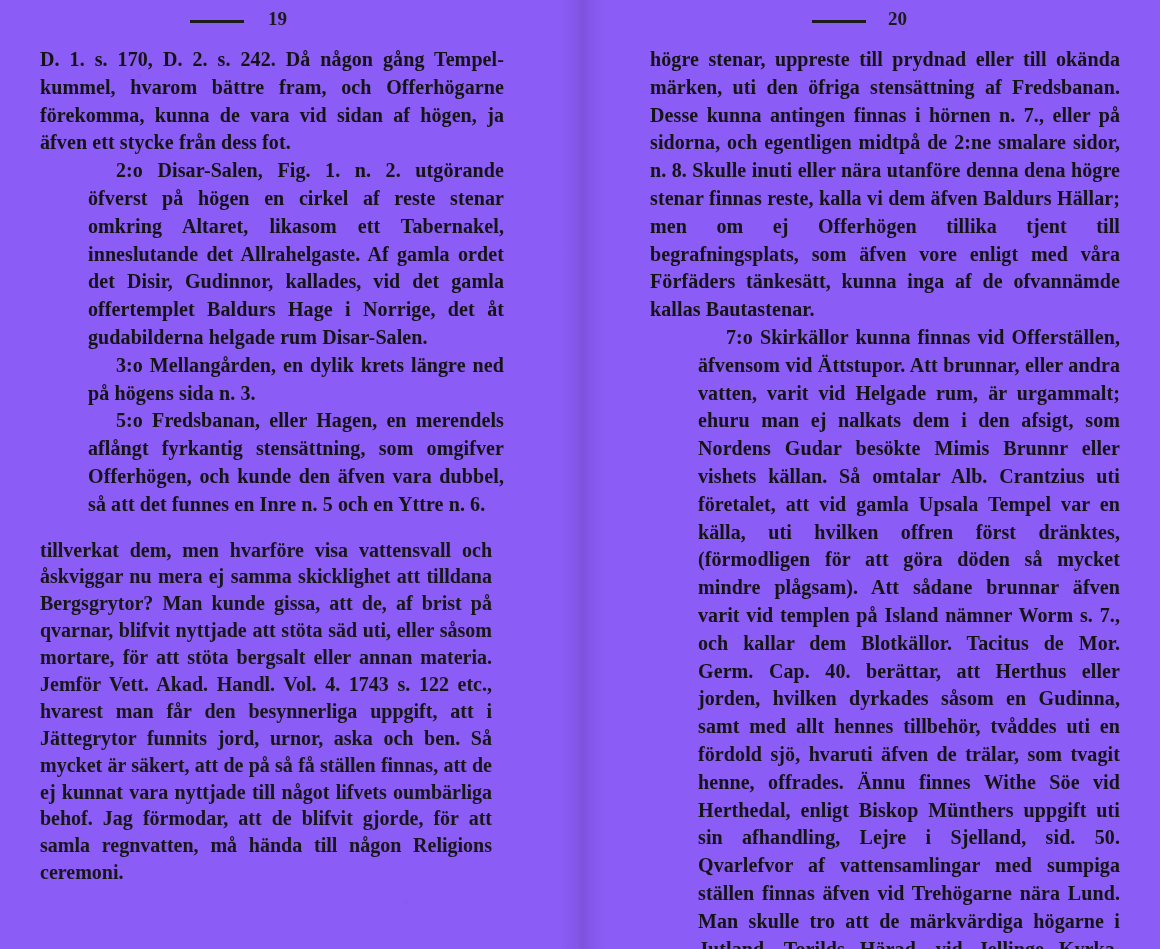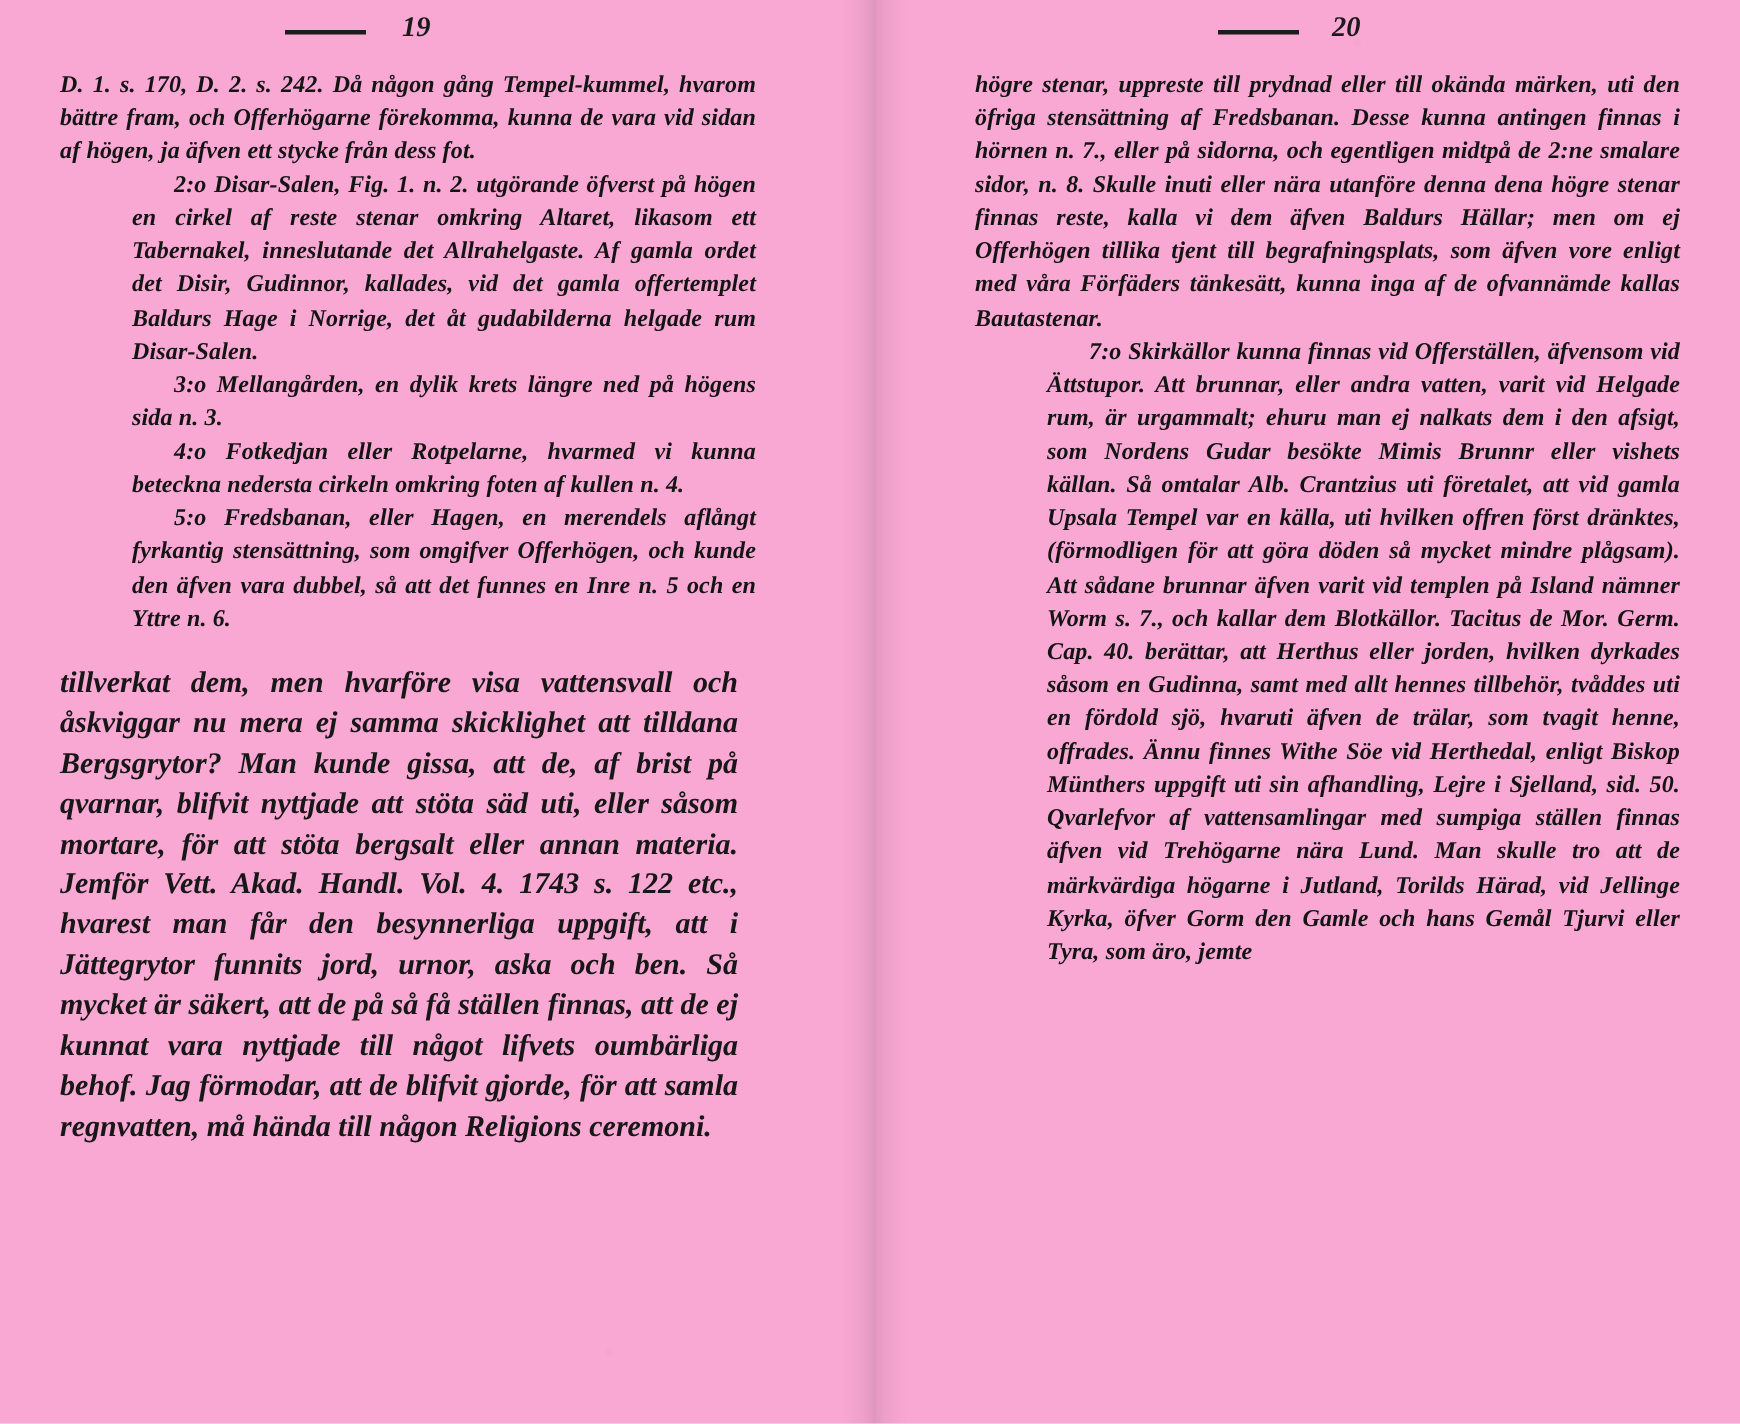--- a/index.html
+++ b/index.html
@@ -11,22 +11,21 @@
     width: 1160px;
     height: 949px;
     font-family: "Liberation Serif", serif;
     color: #1a1a1a;
     position: relative;
     overflow: hidden;
   }
   #scan {
     position: absolute;
     inset: 0;
-    background: #f9a8d4;
-    font-style: italic;
+    background: #8b5cf6;
   }
   
   #scan::before {
     content: "";
     position: absolute;
     inset: 0;
     background:
       radial-gradient(circle at 12% 8%, rgba(0,0,0,0.025) 0 2px, transparent 3px),
       radial-gradient(circle at 78% 3%, rgba(0,0,0,0.02) 0 2px, transparent 3px),
       radial-gradient(circle at 35% 95%, rgba(0,0,0,0.02) 0 2px, transparent 3px),
@@ -73,21 +72,21 @@
     position: absolute;
     top: 20px;
     width: 54px;
     height: 3px;
     background: #1c1c1c;
   }
   .page-left .folio .rule  { left: 150px; }
   .page-right .folio .rule { left: 162px; }
 
   .body-text {
-    font-size: 16px;
+    font-size: 20px;
     line-height: 1.39;
     text-align: justify;
     letter-spacing: 0.1px;
     font-weight: 600;
     color: #141414;
   }
   .page-left .body-text { width: 464px; }
   .page-right .body-text { width: 470px; }
 
   .body-text p {
@@ -121,21 +120,20 @@
 
     <div class="folio">
       <div class="rule"></div>
       <div class="num">19</div>
     </div>
 
     <div class="body-text">
       <p>D. 1. s. 170, D. 2. s. 242. Då någon gång Tempel-kummel, hvarom bättre fram, och Offerhögarne förekomma, kunna de vara vid sidan af högen, ja äfven ett stycke från dess fot.</p>
       <p class="ind">2:o Disar-Salen, Fig. 1. n. 2. utgörande öfverst på högen en cirkel af reste stenar omkring Altaret, likasom ett Tabernakel, inneslutande det Allrahelgaste. Af gamla ordet det Disir, Gudinnor, kallades, vid det gamla offertemplet Baldurs Hage i Norrige, det åt gudabilderna helgade rum Disar-Salen.</p>
       <p class="ind">3:o Mellangården, en dylik krets längre ned på högens sida n. 3.</p>
-      <p class="ind">4:o Fotkedjan eller Rotpelarne, hvarmed vi kunna beteckna nedersta cirkeln omkring foten af kullen n. 4.</p>
       <p class="ind">5:o Fredsbanan, eller Hagen, en merendels aflångt fyrkantig stensättning, som omgifver Offerhögen, och kunde den äfven vara dubbel, så att det funnes en Inre n. 5 och en Yttre n. 6.</p>
     </div>
 
     <div class="footnote">
       <p>tillverkat dem, men hvarföre visa vattensvall och åskviggar nu mera ej samma skicklighet att tilldana Bergsgrytor? Man kunde gissa, att de, af brist på qvarnar, blifvit nyttjade att stöta säd uti, eller såsom mortare, för att stöta bergsalt eller annan materia. Jemför Vett. Akad. Handl. Vol. 4. 1743 s. 122 etc., hvarest man får den besynnerliga uppgift, att i Jättegrytor funnits jord, urnor, aska och ben. Så mycket är säkert, att de på så få ställen finnas, att de ej kunnat vara nyttjade till något lifvets oumbärliga behof. Jag förmodar, att de blifvit gjorde, för att samla regnvatten, må hända till någon Religions ceremoni.</p>
     </div>
   </div>
 
   <div class="page page-right">
 

